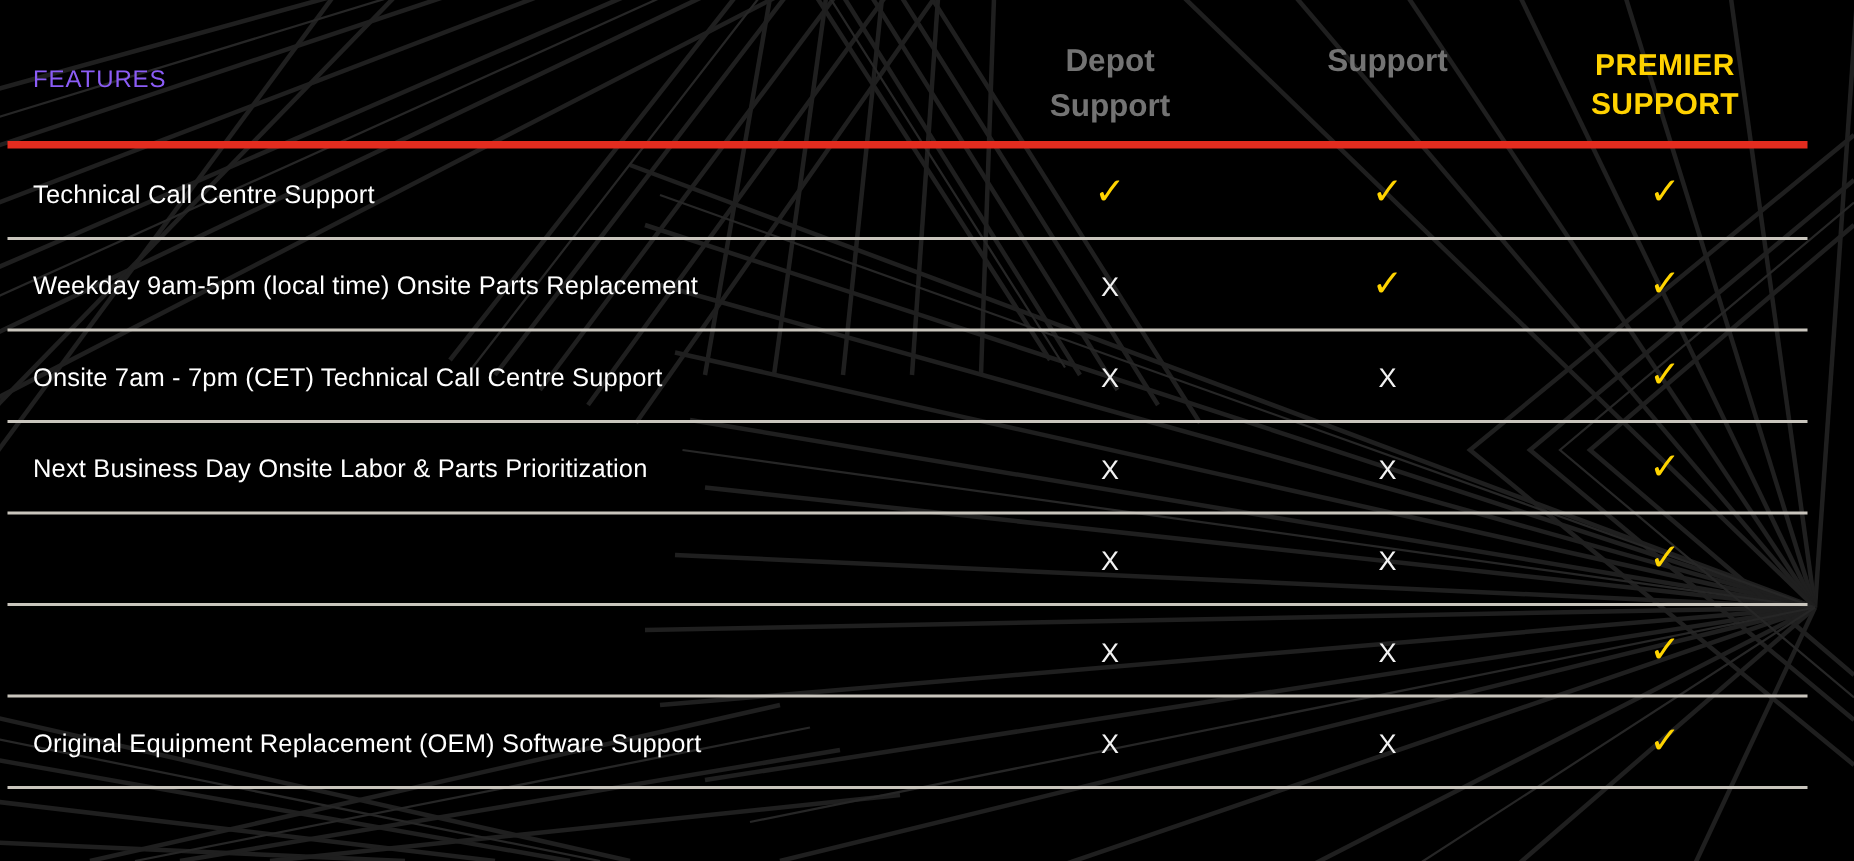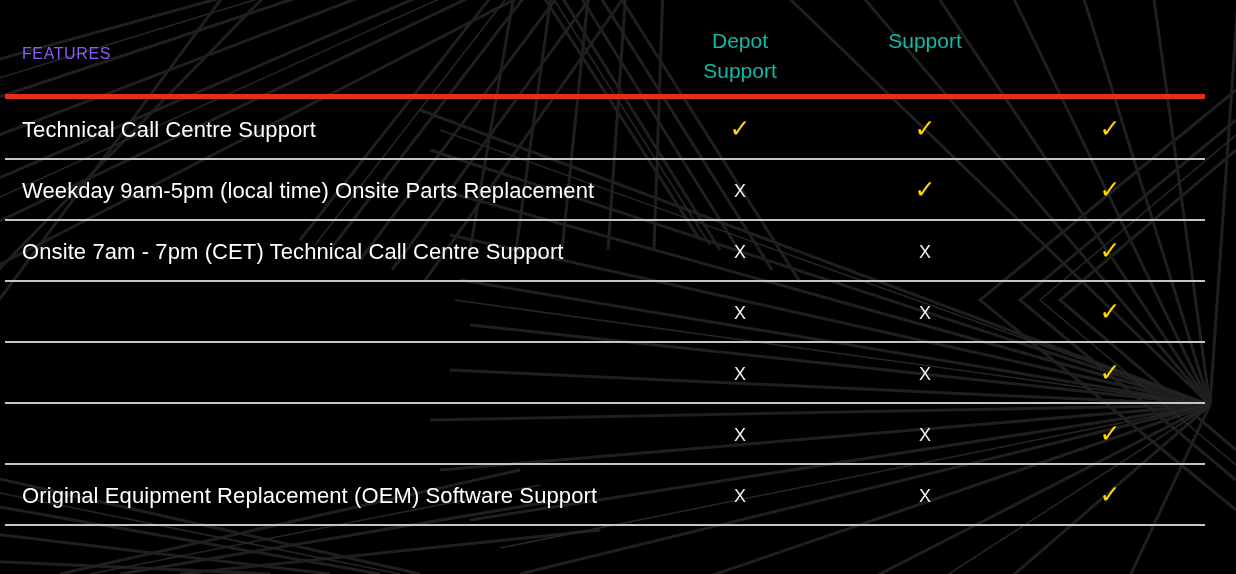--- a/index.html
+++ b/index.html
@@ -64,23 +64,23 @@
     line-height: 1;
     white-space: nowrap;
   }
 
   .col-head {
     position: absolute;
     top: 26px;
     width: 180px;
     text-align: center;
     font-size: 21px;
-    font-weight: normal;
+    font-weight: bold;
     line-height: 30px;
-    color: #14b8a6;
+    color: #737373;
   }
 
   .col-head.c1 { left: 650px; }
   .col-head.c2 { left: 835px; }
   .col-head.c3 {
     left: 1020px;
     top: 31px;
     color: #ffd200;
     font-weight: bold;
     font-size: 20px;
@@ -115,21 +115,21 @@
     width: 1236px;
   }
 
   .row-label {
     position: absolute;
     left: 22px;
     top: 0;
     height: 61px;
     display: flex;
     align-items: center;
-    font-size: 22px;
+    font-size: 17px;
     font-weight: normal;
     color: #ffffff;
     white-space: nowrap;
     letter-spacing: 0.1px;
   }
 
   .cell {
     position: absolute;
     top: 0;
     width: 180px;
@@ -256,20 +256,24 @@
 
       <div class="col-head c1">
         <span class="line">Depot</span>
         <span class="line">Support</span>
       </div>
 
       <div class="col-head c2">
         <span class="line">Support</span>
       </div>
 
+      <div class="col-head c3">
+        <span class="line">PREMIER</span>
+        <span class="line">SUPPORT</span>
+      </div>
     </div>
 
     <div class="rule-red"></div>
 
     <div class="rows" id="rows-host">
         <div class="row">
           <div class="row-label">Technical Call Centre Support</div>
           <div class="cell c1">
             <span class="mark-yes">✓</span>
           </div>
@@ -301,20 +305,21 @@
           </div>
           <div class="cell c2">
             <span class="mark-no">X</span>
           </div>
           <div class="cell c3">
             <span class="mark-yes">✓</span>
           </div>
           <div class="rule-row"></div>
         </div>
         <div class="row">
+          <div class="row-label">Next Business Day Onsite Labor &amp; Parts Prioritization</div>
           <div class="cell c1">
             <span class="mark-no">X</span>
           </div>
           <div class="cell c2">
             <span class="mark-no">X</span>
           </div>
           <div class="cell c3">
             <span class="mark-yes">✓</span>
           </div>
           <div class="rule-row"></div>

